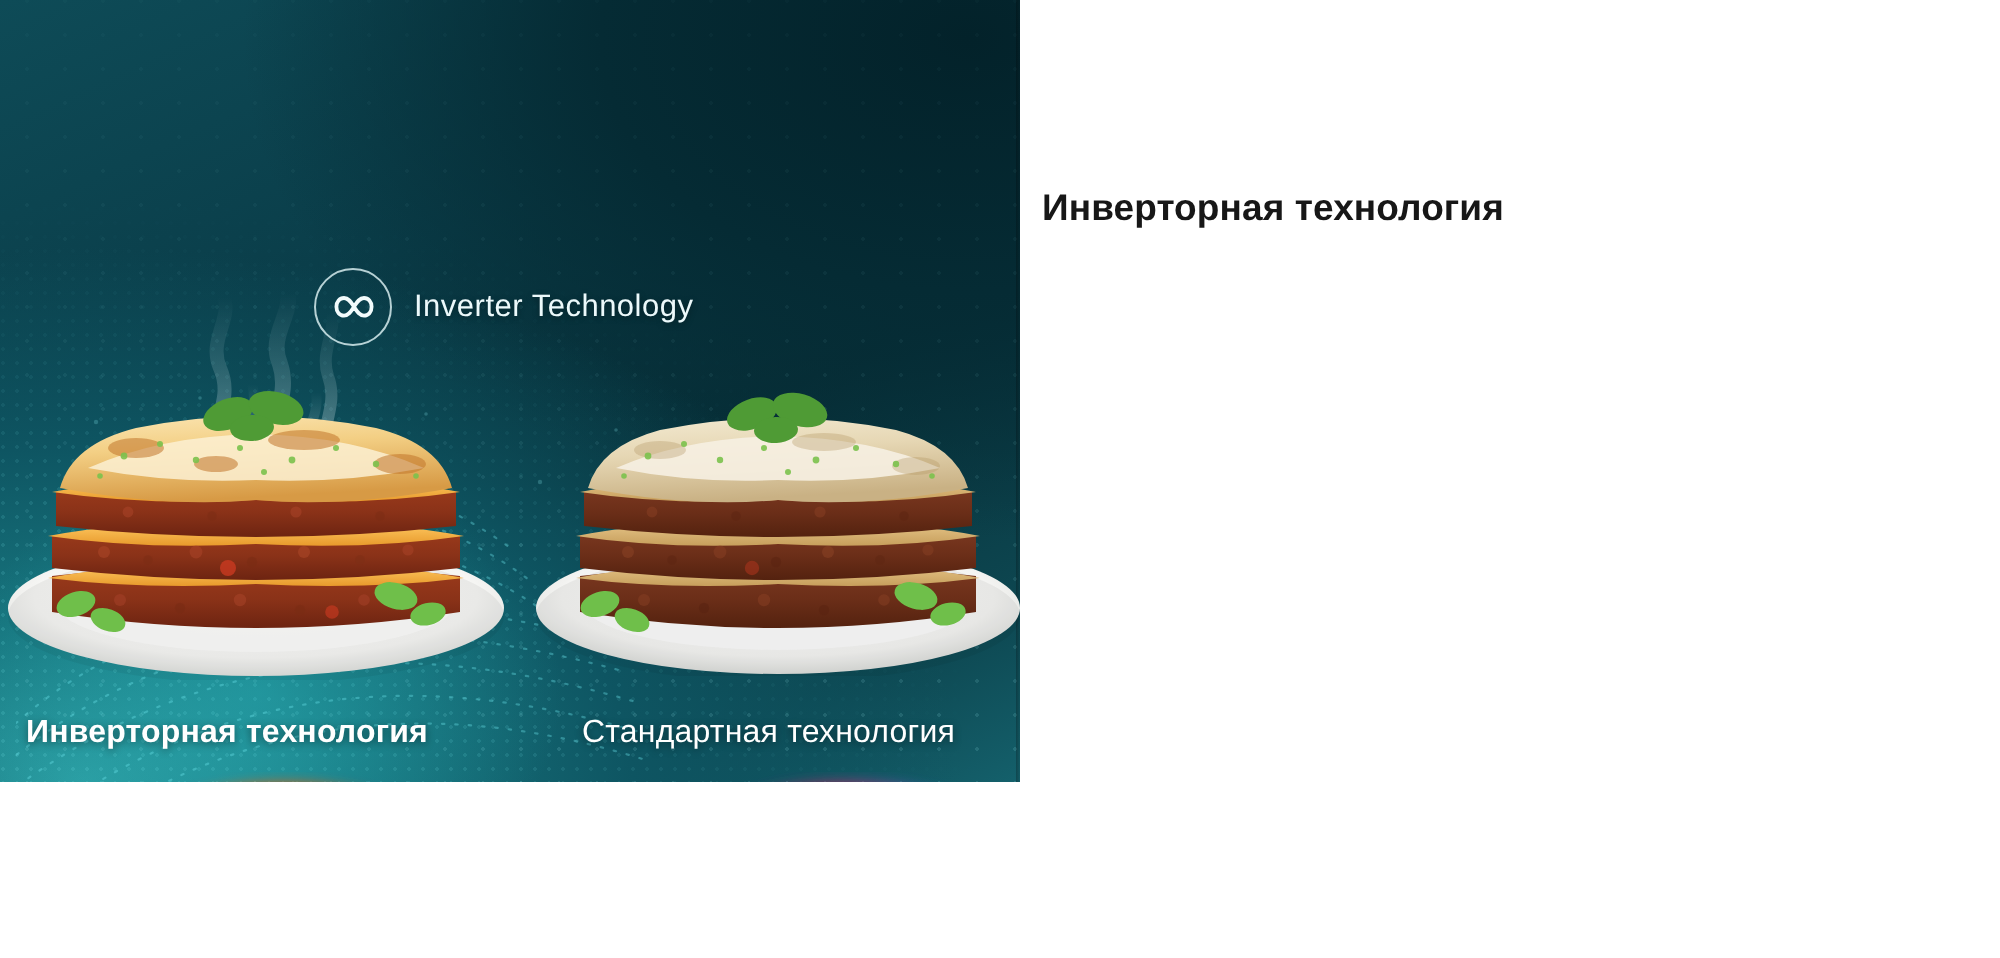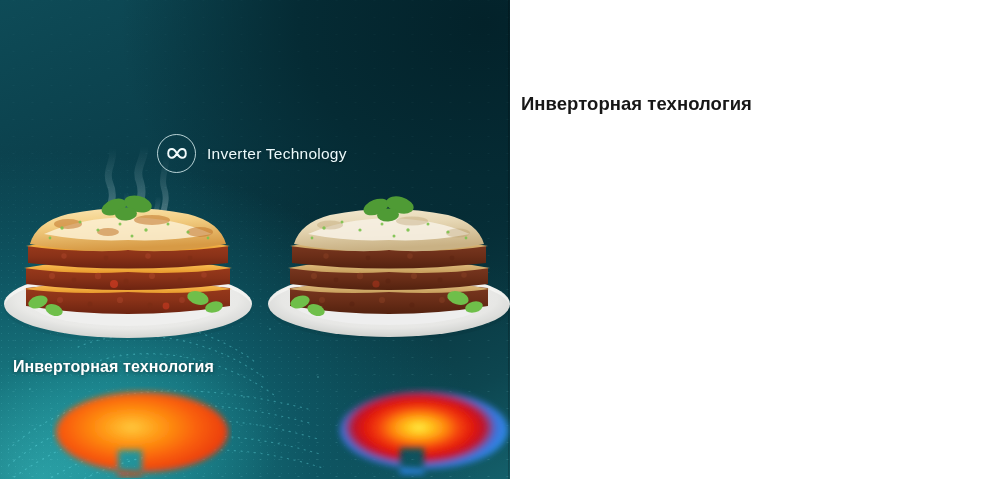--- a/index.html
+++ b/index.html
@@ -20,21 +20,21 @@
     height: 479px;
     background: #ffffff;
   }
 
   
   .promo-panel {
     position: absolute;
     left: 0;
     top: 0;
     width: 510px;
-    height: 479px;
+    height: 391px;
     overflow: hidden;
     background:
       radial-gradient(120% 95% at 8% 100%, #2a9ba0 0%, #17757e 22%, #0e5562 45%, rgba(8,58,68,0) 72%),
       radial-gradient(95% 85% at 95% 5%, #03222a 0%, #052b34 38%, rgba(5,43,52,0) 75%),
       linear-gradient(155deg, #0e4b57 0%, #0a3d49 35%, #073039 60%, #0d4650 85%, #14606b 100%);
   }
   .panel-edge {
     position: absolute;
     right: 0; top: 0;
     width: 2px; height: 100%;
@@ -415,20 +415,21 @@
         <circle cx="142" cy="40" r="1.7"></circle>
           <circle cx="162" cy="34" r="1.5"></circle>
         <circle cx="182" cy="42" r="1.6"></circle>
           <circle cx="200" cy="48" r="1.4"></circle>
         <circle cx="46" cy="48" r="1.4"></circle>
           <circle cx="128" cy="46" r="1.5"></circle>
       </g>
     </svg>
 
     <div class="caption caption-left">Инверторная технология</div>
+    <div class="caption caption-right">Стандартная технология</div>
 
     <svg class="heat heat-left" viewBox="0 0 180 92">
       <defs>
         <radialGradient id="hmEven" cx="44%" cy="42%" r="62%">
           <stop offset="0%" stop-color="#ffc93d"></stop>
           <stop offset="30%" stop-color="#ff9512"></stop>
           <stop offset="62%" stop-color="#f95f0f"></stop>
           <stop offset="88%" stop-color="#ec3f0c"></stop>
           <stop offset="100%" stop-color="#e5350b"></stop>
         </radialGradient>

